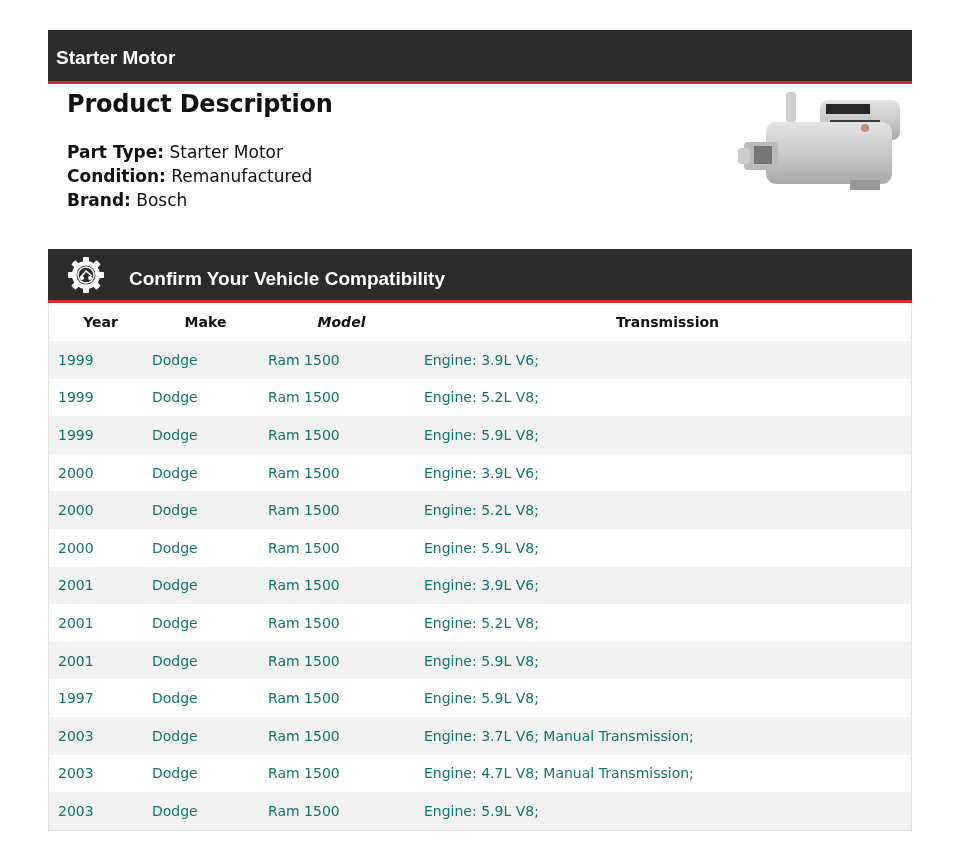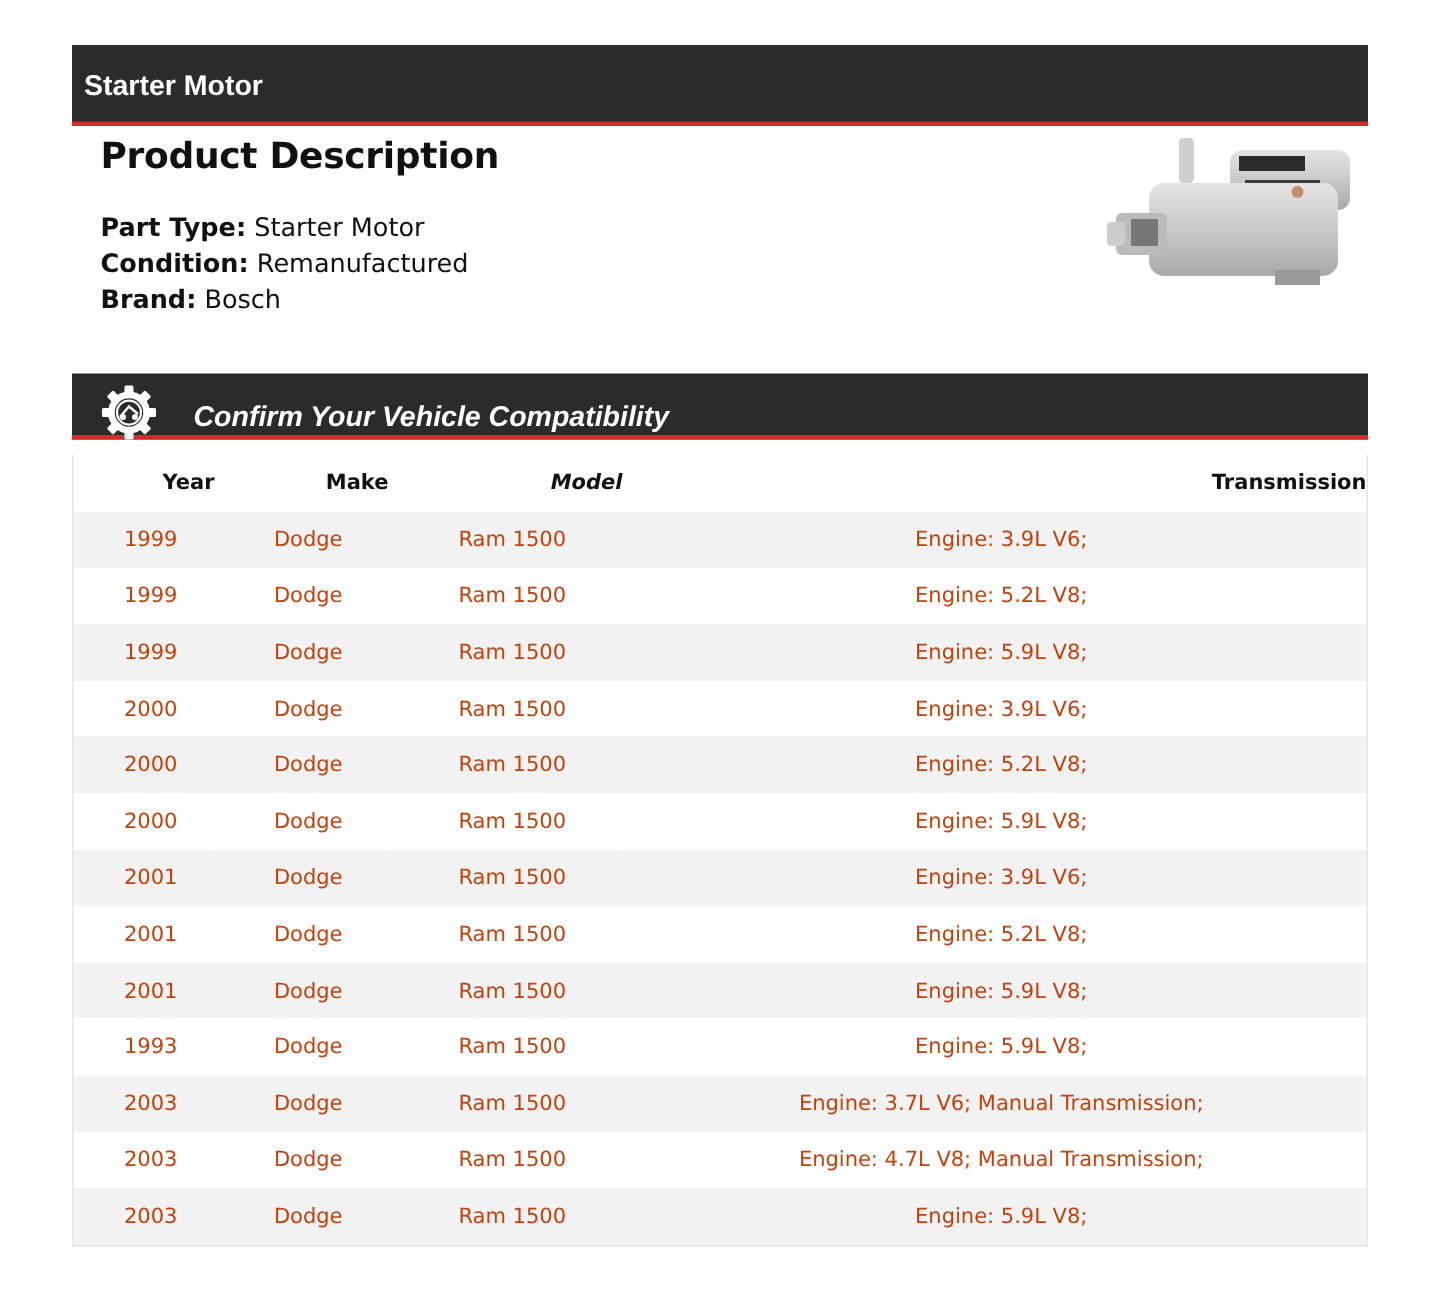--- a/index.html
+++ b/index.html
@@ -10,31 +10,31 @@
     box-sizing: border-box; color: #fff;
     font-family: "Liberation Sans", sans-serif; font-weight: bold;
   }
   .bar1 { top: 30px; height: 54px; }
   .bar1 .title { position: absolute; left: 8px; top: 17px; font-size: 19px; }
   .desc { position: absolute; left: 67px; top: 90px; }
   .desc h2 { margin: 0; font-size: 24px; font-weight: bold; letter-spacing: -0.2px; }
   .specs { position: absolute; left: 67px; top: 140px; font-size: 17px; line-height: 24px; }
   .specs .k { font-weight: bold; text-align: center; }
   .product-img { position: absolute; left: 730px; top: 90px; width: 176px; height: 106px; }
-  .bar2 { top: 249px; height: 44px; font-style: italic; }
+  .bar2 { top: 249px; height: 54px; }
   .bar2 .gear { position: absolute; left: 19px; top: 7px; width: 38px; height: 38px; }
   .bar2 .title { position: absolute; left: 81px; top: 19px; font-size: 19px; }
   .table-wrap {
     position: absolute; left: 48px; top: 303px; width: 864px;
     border-left: 1px solid #e3e3e3; border-right: 1px solid #e3e3e3; border-bottom: 1px solid #e3e3e3;
     box-sizing: border-box;
   }
   table { border-collapse: collapse; width: 100%; font-family: "DejaVu Sans", sans-serif; font-size: 14px; }
-  th { text-align: right; font-weight: bold; height: 38px; padding: 0 0 0 9px; font-size: 14px; }
-  td { height: 37.6px; padding: 0 0 0 9px; color: #c2410c; text-align: center; }
+  th { text-align: center; font-weight: bold; height: 38px; padding: 0 0 0 9px; font-size: 14px; }
+  td { height: 37.6px; padding: 0 0 0 9px; color: #0f766e; }
   tbody tr:nth-child(odd) { background: #f2f2f2; }
   tbody tr:nth-child(even) { background: #ffffff; }
   .c-year { width: 85px; } .c-make { width: 107px; margin-top: 25px; } .c-model { width: 147px; font-style: italic; }
 </style>
 </head>
 <body>
 
 <div class="bar bar1">
   <span class="title">Starter Motor</span>
 </div>
@@ -154,21 +154,21 @@
           <td>Ram 1500</td>
           <td>Engine: 5.2L V8;</td>
         </tr>
         <tr>
           <td>2001</td>
           <td>Dodge</td>
           <td>Ram 1500</td>
           <td>Engine: 5.9L V8;</td>
         </tr>
         <tr>
-          <td>1993</td>
+          <td>1997</td>
           <td>Dodge</td>
           <td>Ram 1500</td>
           <td>Engine: 5.9L V8;</td>
         </tr>
         <tr>
           <td>2003</td>
           <td>Dodge</td>
           <td>Ram 1500</td>
           <td>Engine: 3.7L V6; Manual Transmission;</td>
         </tr>

